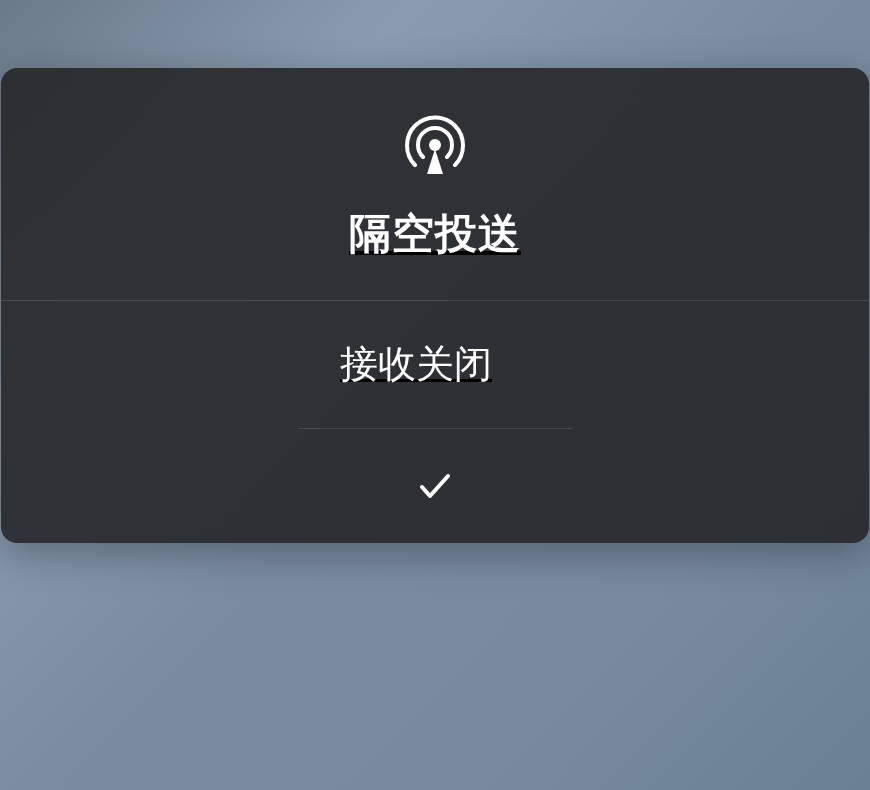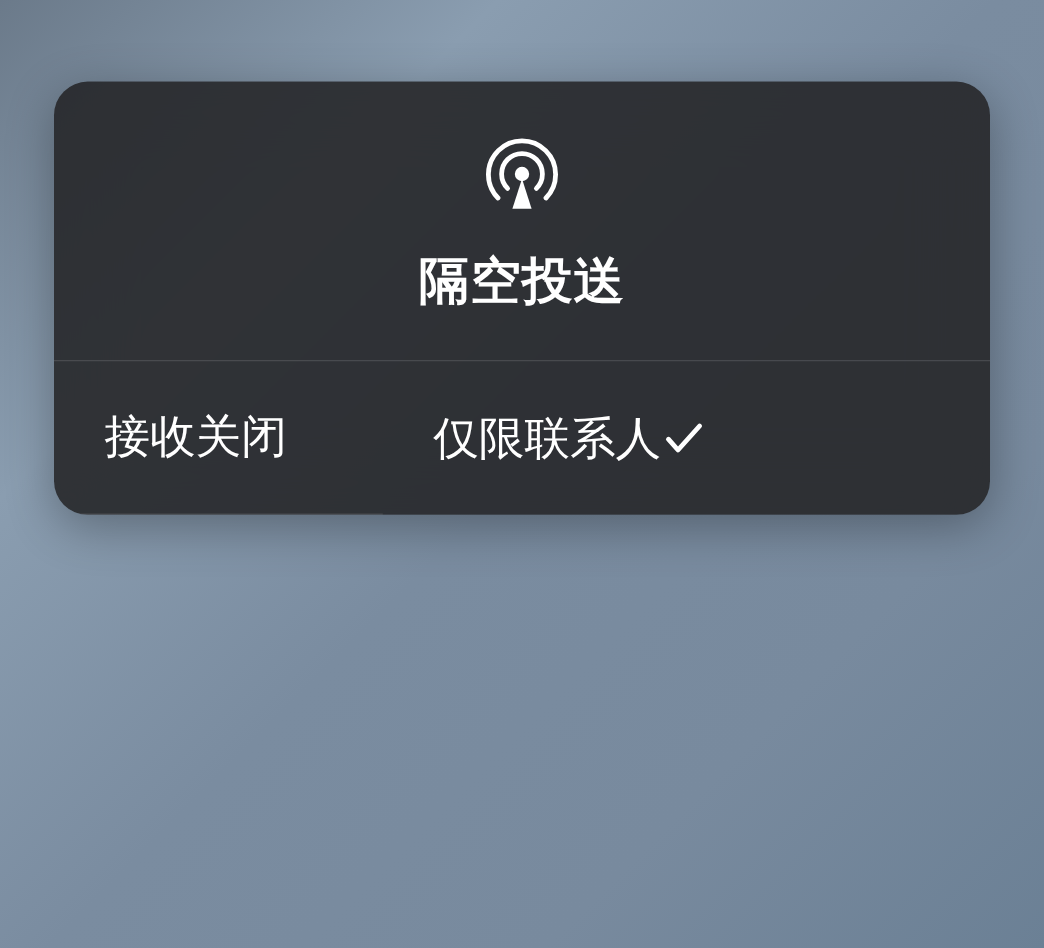--- a/index.html
+++ b/index.html
@@ -14,26 +14,27 @@
       background: linear-gradient(135deg, #6b7a8a 0%, #8a9db0 25%, #7a8ca0 50%, #788a9e 75%, #6b8095 100%);
       display: flex;
       align-items: flex-start;
       justify-content: center;
       padding-top: 68px;
       font-family: -apple-system, BlinkMacSystemFont, "PingFang SC", "Helvetica Neue", sans-serif;
       overflow: hidden;
     }
     
     .panel {
-      width: 780px;
+      width: 868px;
       background: rgba(35, 35, 38, 0.88);
       backdrop-filter: blur(30px);
-      border-radius: 28px;
+      border-radius: 16px;
       overflow: hidden;
       box-shadow: 0 10px 40px rgba(0, 0, 0, 0.3);
+      text-decoration: underline;
     }
     
     .panel-header {
       display: flex;
       flex-direction: column;
       align-items: center;
       padding: 42px 0 38px 0;
       border-bottom: 1px solid rgba(255, 255, 255, 0.12);
     }
     
@@ -53,20 +54,21 @@
     
     .panel-title {
       color: #ffffff;
       font-size: 42px;
       font-weight: 600;
       letter-spacing: 1px;
     }
     
     .option-list {
       display: flex;
+      flex-direction: column;
       align-items: center;
     }
     
     .option-item {
       display: flex;
       align-items: center;
       justify-content: space-between;
       padding: 38px 42px;
       border-bottom: 1px solid rgba(255, 255, 255, 0.12);
       cursor: pointer;
@@ -119,21 +121,20 @@
     <div class="option-item">
       <span class="option-label">接收关闭</span>
       <span class="checkmark hidden">
         <svg viewBox="0 0 38 38" fill="none" stroke="#ffffff" stroke-width="4" stroke-linecap="round" stroke-linejoin="round">
           <path d="M 6 20 L 14 29 L 32 9"></path>
         </svg>
       </span>
     </div>
 
     <div class="option-item">
-      <span class="option-label">仅限联系人</span>
       <span class="checkmark">
         <svg viewBox="0 0 38 38" fill="none" stroke="#ffffff" stroke-width="4" stroke-linecap="round" stroke-linejoin="round">
           <path d="M 6 20 L 14 29 L 32 9"></path>
         </svg>
       </span>
     </div>
 
   </div>
 </div>
 

